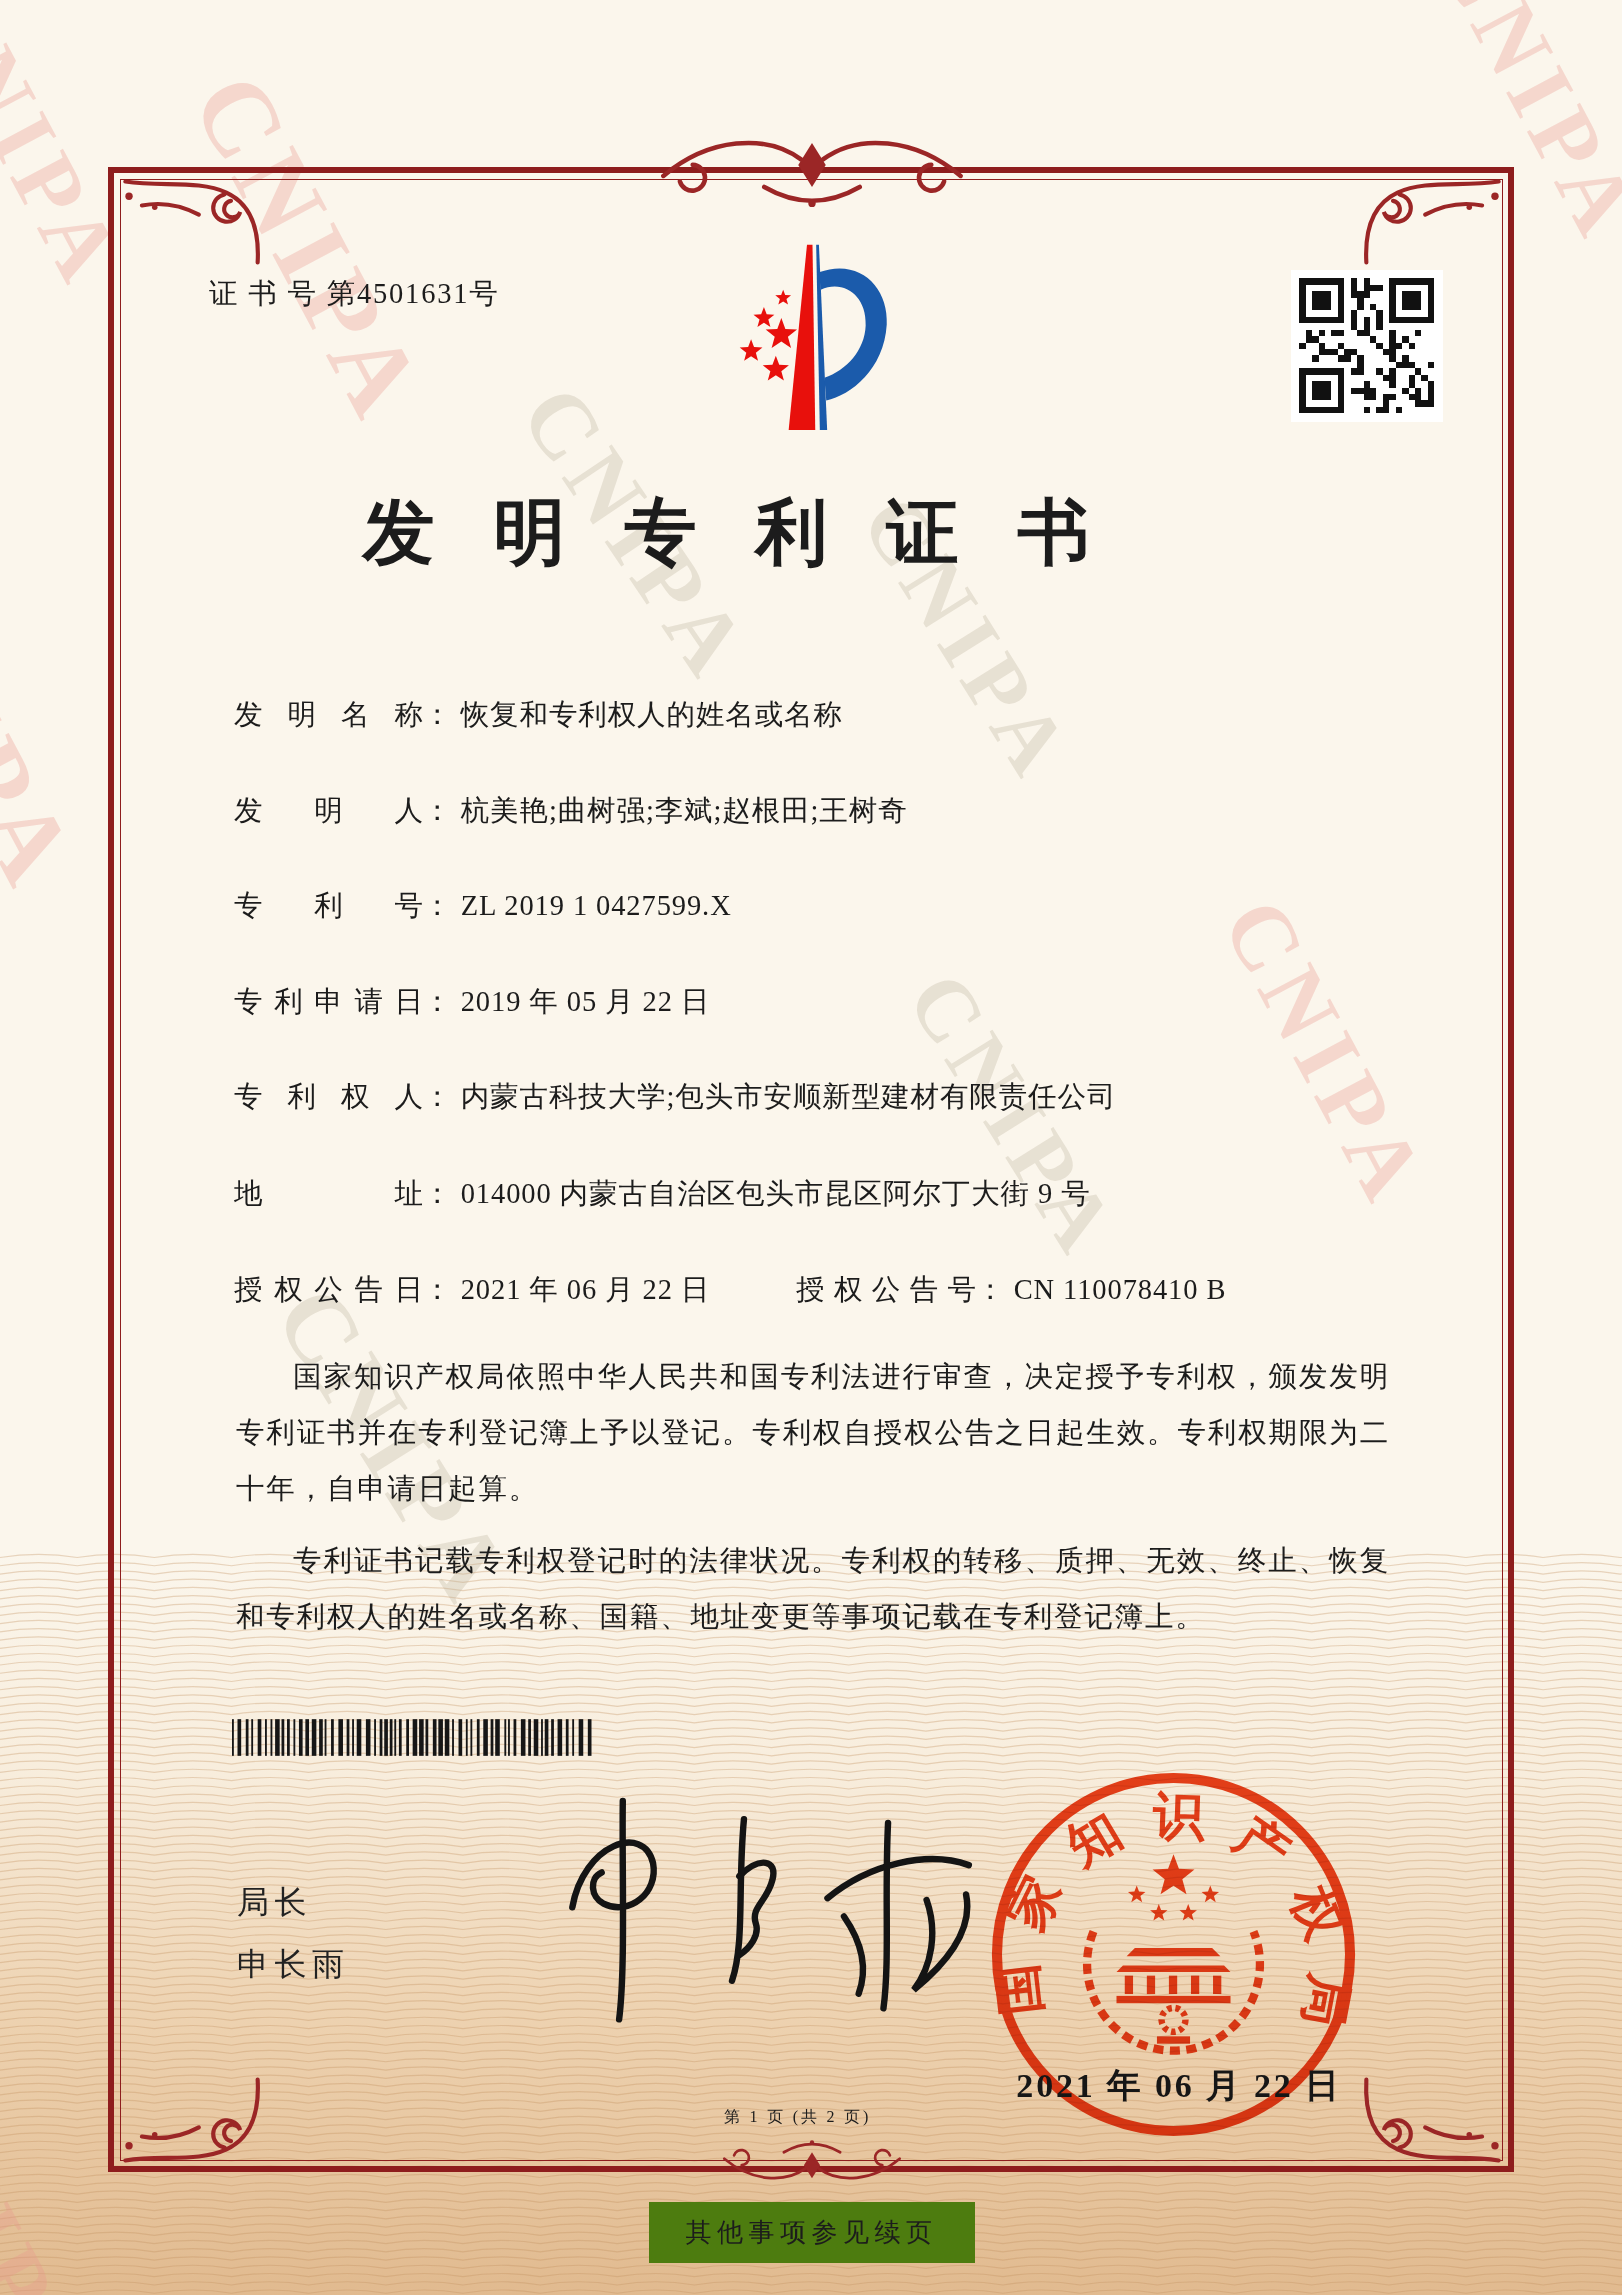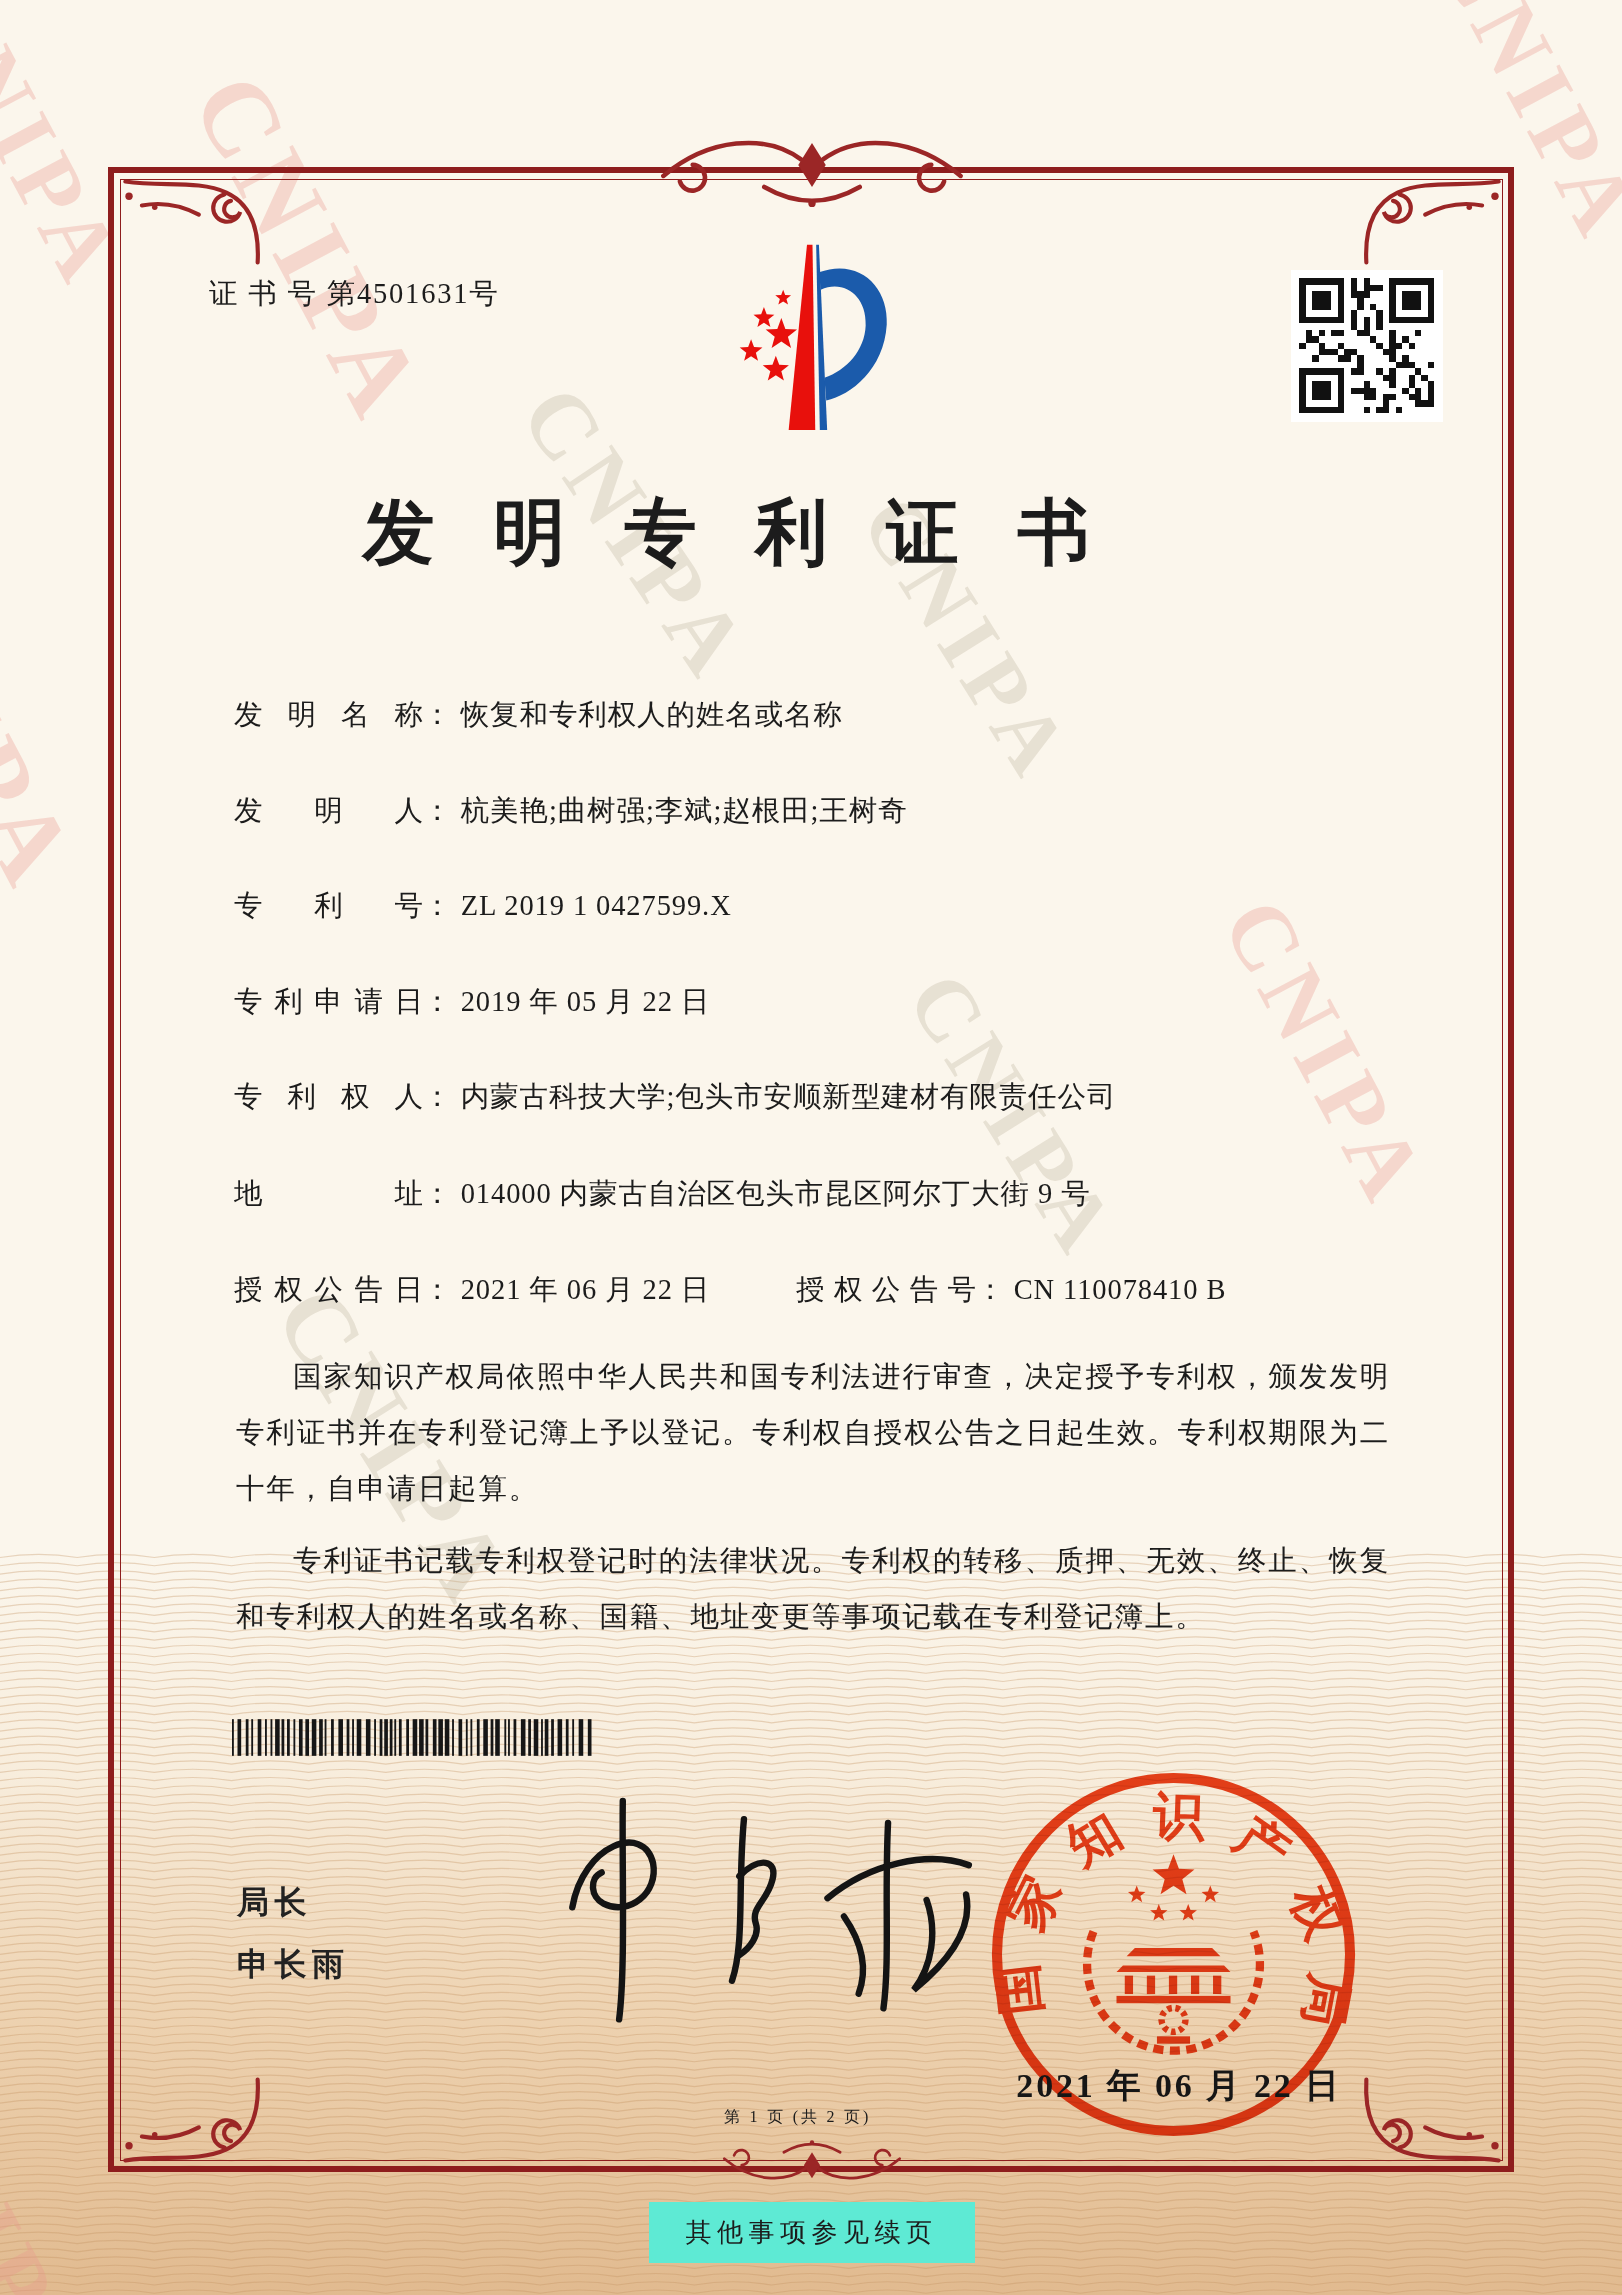--- a/index.html
+++ b/index.html
@@ -33,28 +33,28 @@
   .fvalue{margin-left:9.2px;letter-spacing:0.9px;}
   .pair2{position:absolute;left:562px;top:0;}
   
   .body-text{position:absolute;left:220px;top:1333px;width:1186px;z-index:7;
              font-size:28.5px;line-height:56px;text-align:justify;letter-spacing:1.8px;}
   .body-text p{margin:16px;text-indent:2em;}
   .body-text p + p{margin-top:11px;}
   
   .barcode{position:absolute;left:232px;top:1719px;z-index:7;}
   .signer{position:absolute;left:237px;z-index:7;font-family:"Liberation Sans","DejaVu Sans",sans-serif;
-          font-weight:700;font-size:32px;letter-spacing:5.5px;color:#222;}
+          font-weight:400;font-size:32px;letter-spacing:5.5px;color:#222;}
   .signature{position:absolute;left:464px;top:1786px;z-index:7;}
   .seal{position:absolute;left:985px;top:1766px;z-index:7;mix-blend-mode:multiply;opacity:.95;}
   .seal-date{position:absolute;left:999px;top:2063px;width:360px;text-align:center;z-index:8;
              font-size:34px;letter-spacing:2.8px;color:#161616;font-weight:bold;}
   .page-num{position:absolute;left:0;top:2107px;width:1595px;text-align:center;font-size:16px;
             letter-spacing:2.8px;z-index:7;}
-  .footer-box{position:absolute;left:50%;transform:translateX(-50%);top:2202px;background:#5eead4;
+  .footer-box{position:absolute;left:50%;transform:translateX(-50%);top:2202px;background:#4d7c0f;
               padding:13px 37px;z-index:7;}
   .footer-box span{font-size:26px;letter-spacing:5.5px;}
 </style>
 </head>
 <body>
 
 <div class="page">
 
   <svg width="0" height="0" style="position:absolute">
     <defs>

